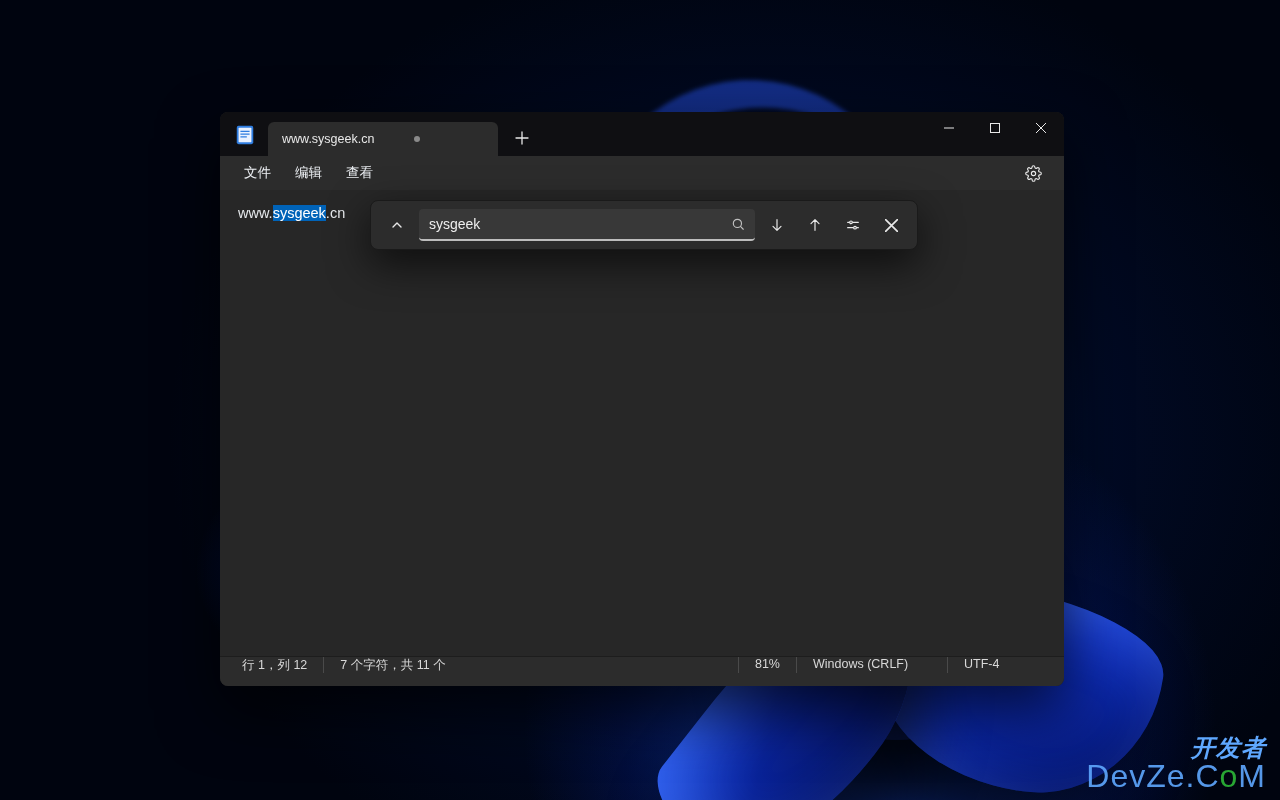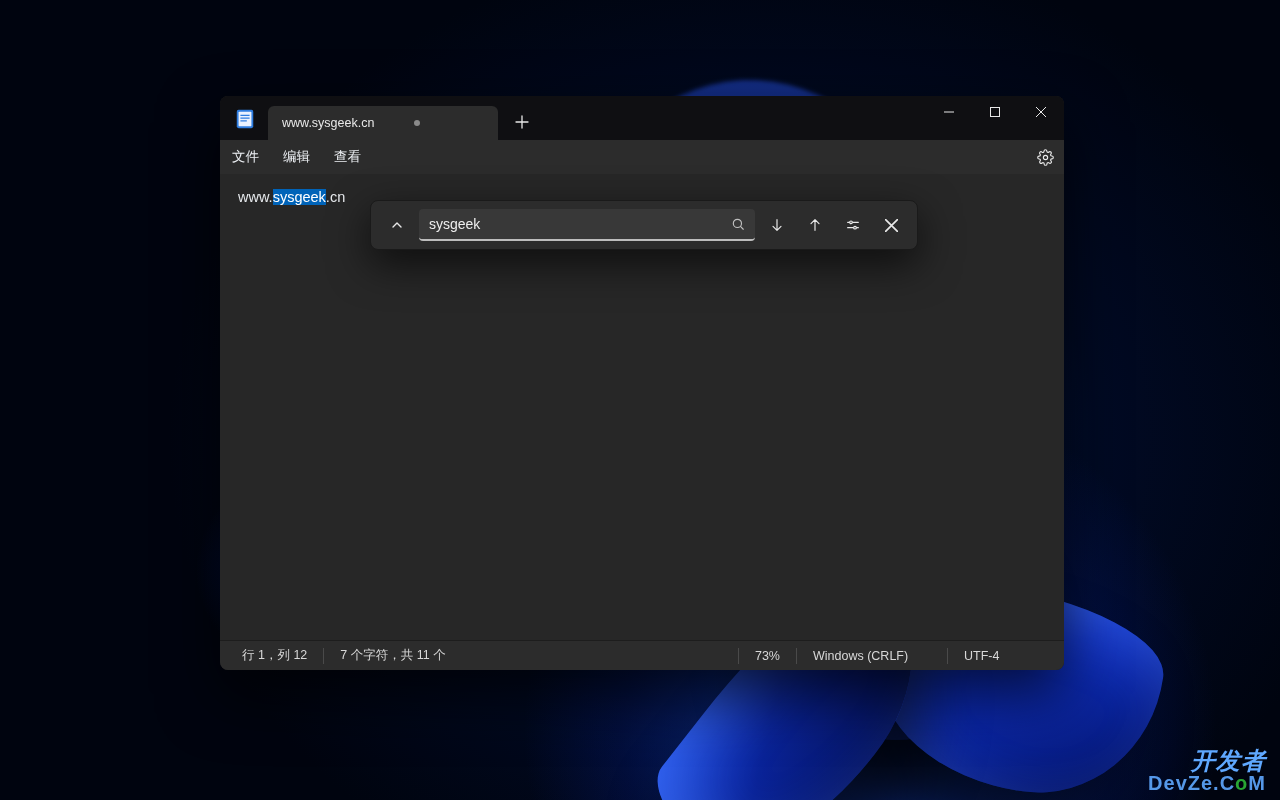--- a/index.html
+++ b/index.html
@@ -21,47 +21,47 @@
     border-radius: 12% 68% 44% 56% / 48% 34% 66% 52%;
     transform: rotate(-24deg);
     box-shadow: -30px 40px 60px rgba(0,0,0,.6), inset 20px 20px 60px rgba(120,170,255,.25);
   }
   .bg-petal.p2 { left:880px; top:590px; width:280px; height:200px; transform:rotate(8deg); background:linear-gradient(155deg,#2a5dff 0%,#0e2fc4 40%,#04115a 100%);}
   .bg-petal.p3 { left:640px; top:640px; width:320px; height:160px; transform:rotate(-52deg); background:linear-gradient(155deg,#1d4ef0 0%,#0a2398 40%,#030c44 100%);}
 
   
   .watermark { position:absolute; right:14px; bottom:6px; color:#5fa8ff; text-align:right; line-height:1.05; letter-spacing:1px; user-select:none; }
   .watermark .wm-top { font-size:24px; font-weight:700;font-style:italic; }
-  .watermark .wm-bot { font-size:20px; font-weight:700; opacity:.9; }
+  .watermark .wm-bot { font-size:32px; font-weight:400; opacity:.9; }
   .watermark .wm-bot .o { color:#2db838; }
 
   
   .window {
-    position:absolute; left:220px; top:96px; width:844px; height:574px;
+    position:absolute; left:220px; top:112px; width:844px; height:574px;
     background:#202020; border-radius:8px; overflow:hidden;
     box-shadow: 0 25px 60px rgba(0,0,0,.7);
     color:#eceff3; display:flex; flex-direction:column;
   }
 
   .titlebar { height:44px; background:#0f0f12; display:flex; align-items:flex-end; position:relative; }
   .app-icon { width:22px; height:22px; margin:0 12px 10px 14px; }
   .app-icon svg { width:22px; height:22px; }
 
   .tab {
     height:34px; background:#2c2c2c; border-radius:6px 6px 0 0;
     display:flex; align-items:center; padding:0 10px 0 14px; gap:40px;
     font-size:12.5px; color:#e8e8e8; min-width:230px;
   }
   .tab .dot { width:6px; height:6px; border-radius:50%; background:#8a8a8a; }
   .newtab { width:32px; height:32px; margin:0 0 2px 8px; display:flex; align-items:center; justify-content:center; border-radius:4px; }
 
   .win-controls { position:absolute; right:0; top:0; height:44px; display:flex; }
   .win-btn { width:46px; height:32px; display:flex; align-items:center; justify-content:center; color:#e8e8e8; }
 
-  .menubar { height:34px; background:#2c2c2c; display:flex; align-items:center; padding:0 4px; gap:8px; font-size:13.5px;text-align:center; }
+  .menubar { height:34px; background:#2c2c2c; display:flex; align-items:center; padding:0 16px; gap:8px; font-size:13.5px;text-align:center; }
   .menubar .menu-item { padding:4px 8px; border-radius:4px; }
   .menubar .spacer { flex:1; }
   .settings-btn { width:30px; height:30px; display:flex; align-items:center; justify-content:center; border-radius:4px; }
 
   .content { flex:1; position:relative; background:#272727; padding:14px 18px; font-size:14.5px; line-height:1.3; color:#e6e9ec; font-family:"Segoe UI", sans-serif; }
   .content .highlight { background:#0063b8; color:#fff; }
 
   
   .findbar {
     position:absolute; left:370px; top:200px; width:548px; height:50px;
@@ -74,21 +74,21 @@
     flex:1; height:32px; background:#383838; border-radius:4px; border-bottom:2px solid #bdbdbd;
     display:flex; align-items:center; padding:0 10px;
   }
   .find-input {
     flex:1; background:transparent; border:none; outline:none; color:#eee; font-size:14px;
   }
   .find-input-wrap svg { opacity:.85; }
 
   .statusbar {
     height:30px; background:#2c2c2c; border-top:1px solid #1d1d1d;
-    display:flex; align-items:center; font-size:12.5px; color:#d8d8d8; padding:0 6px;
+    display:flex; font-size:12.5px; color:#d8d8d8; padding:0 6px;
   }
   .statusbar .cell { padding:0 16px; }
   .statusbar .sep { width:1px; height:16px; background:#4a4a4a; }
   .statusbar .grow { flex:1; }
 
   svg { display:block; }
   [data-interactable="true"] { cursor:pointer; }
 </style>
 </head>
 <body>
@@ -159,21 +159,21 @@
   <div class="content" data-interactable="true">
     <span data-interactable="false">www.</span><span class="highlight" data-interactable="false">sysgeek</span><span data-interactable="false">.cn</span>
   </div>
 
   <div class="statusbar" data-interactable="false">
     <div class="cell" data-interactable="true">行 1，列 12</div>
     <div class="sep"></div>
     <div class="cell" data-interactable="false">7 个字符，共 11 个</div>
     <div class="grow"></div>
     <div class="sep"></div>
-    <div class="cell" data-interactable="true">73%</div>
+    <div class="cell" data-interactable="true">81%</div>
     <div class="sep"></div>
     <div class="cell" style="min-width:150px" data-interactable="true">Windows (CRLF)</div>
     <div class="sep"></div>
     <div class="cell" style="min-width:110px" data-interactable="true">UTF-4</div>
   </div>
 </div>
 
 <div class="findbar" data-interactable="false">
   <div class="find-btn" data-interactable="true">
     <svg width="14" height="14" viewBox="0 0 14 14">

